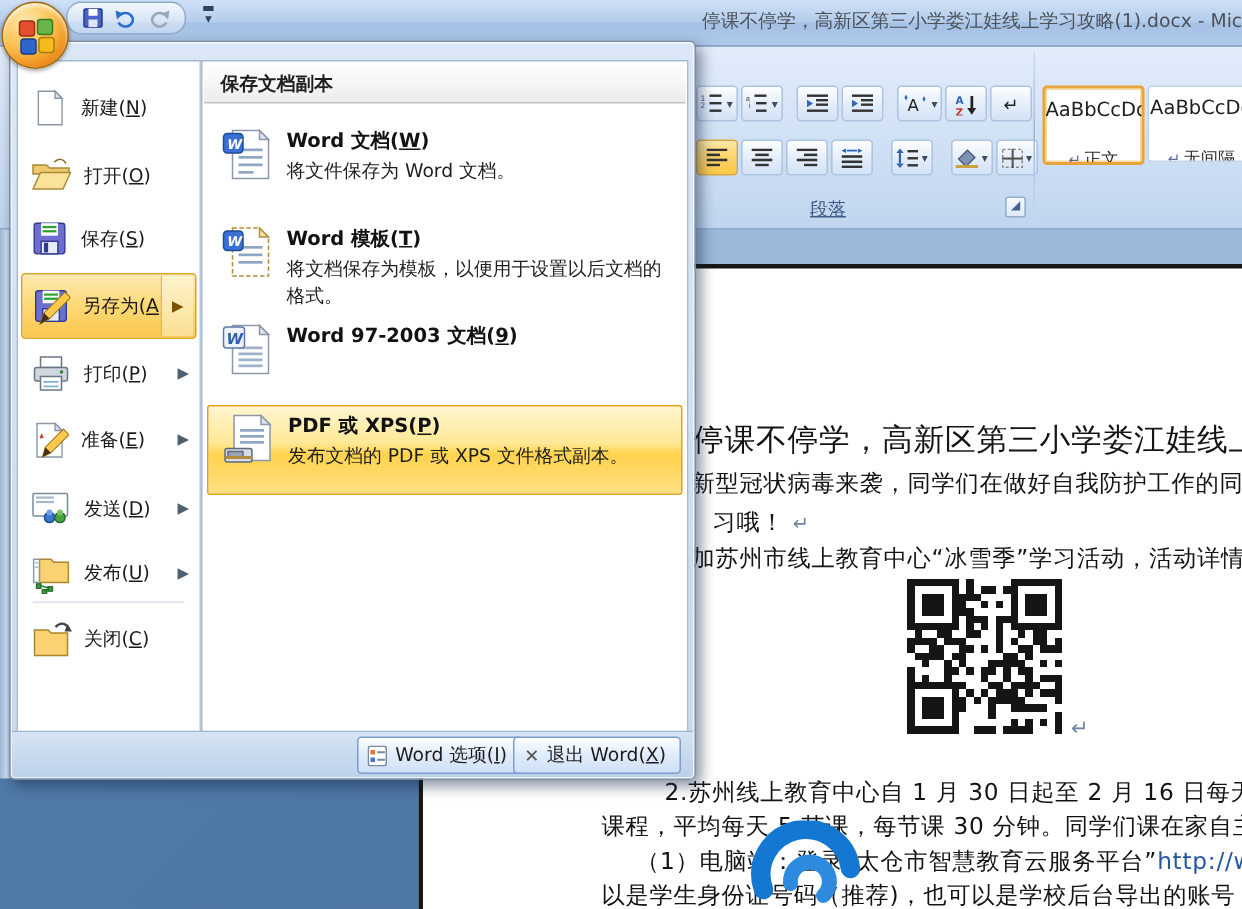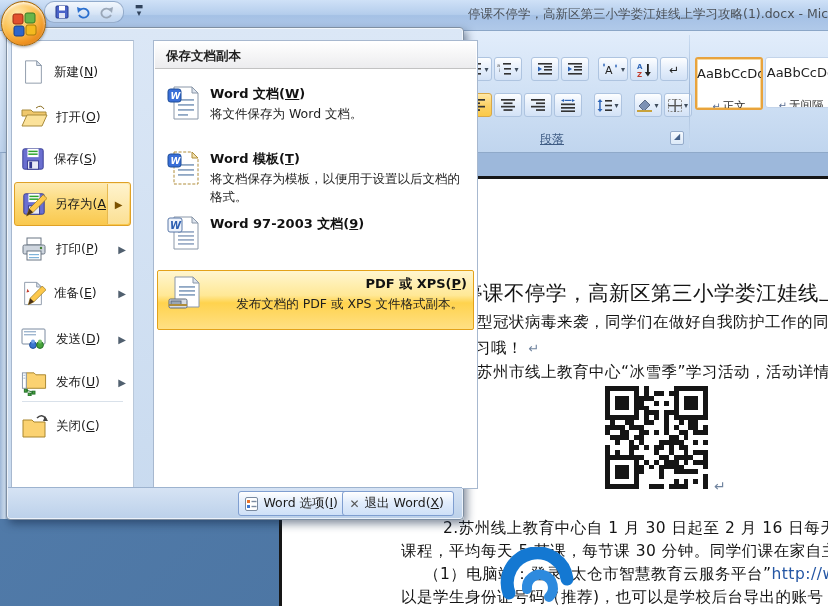--- a/index.html
+++ b/index.html
@@ -53,21 +53,21 @@
   .swirl{position:absolute;left:499px;top:547px;width:78px;height:78px;z-index:3;}
   
   .ledge{position:absolute;left:0;top:30px;width:8px;height:489px;z-index:2;
     background:linear-gradient(90deg,#9fb8d8,#d3e3f4 55%,#8fa9c9);}
   
   .menu{position:absolute;left:6px;top:27px;width:456px;height:491px;z-index:10;
     background:linear-gradient(#dbe7f6,#c8daef);border:1px solid #7f8fa2;border-radius:4px;
     box-shadow:0 0 0 1px rgba(255,255,255,.65) inset,3px 4px 9px rgba(15,35,65,.5);}
   .pane{position:absolute;background:#fff;border:1px solid #a7b8cf;}
   .pane-left{left:4px;top:12px;width:121px;height:447px;border-right:1px solid #b9c8da;}
-  .pane-sub{left:127px;top:12px;width:323px;height:447px;margin-left:19px;}
+  .pane-sub{left:127px;top:12px;width:323px;height:447px;}
   .mi{position:absolute;left:2px;right:2px;height:40px;display:flex;align-items:center;gap:8px;padding-left:6px;border-radius:3px;}
   .mi .lbl{font-size:12.5px;color:#1a1a1a;}
   .mi.hl{border:1px solid #dfa126;background:linear-gradient(#feeab2,#fcd976 48%,#f9c84e);}
   .mi .arr{position:absolute;right:5px;font-size:10px;color:#51606f;}
   .mi.hl .arrcell{position:absolute;right:1px;top:1px;bottom:1px;width:21px;border-left:1px solid #e7b94f;
     background:linear-gradient(#fff3cd,#fbe094);display:flex;align-items:center;justify-content:center;
     font-size:10px;color:#7c5200;border-radius:0 2px 2px 0;}
   .msep{position:absolute;left:10px;right:10px;height:1px;background:#d9e1ea;}
   .sub-header{position:absolute;left:1px;right:1px;top:2px;height:25px;line-height:25px;padding-left:11px;
     font-size:12.5px;font-weight:bold;color:#1f1f1f;background:linear-gradient(#fefefe,#ececee);
@@ -661,21 +661,21 @@
               <rect x="12" y="20" width="16" height="1.8" fill="#9fb0c9"></rect>
               <rect x="12" y="24" width="16" height="1.8" fill="#9fb0c9"></rect>
               <rect x="12" y="28" width="16" height="1.8" fill="#9fb0c9"></rect>
               <rect x="2" y="3" width="14" height="14" rx="2" fill="#eef3fb" stroke="#5b78a8"></rect>
               <text x="4" y="14" font-size="10" font-weight="bold" fill="#2d5fb0" font-style="italic">W</text>
             </svg>
         </span>
         <div class="smt"><span>Word 97-2003 文档(</span><u>9</u><span>)</span></div>
       </div>
 
-      <div class="smi hl" style="top:229px;height:48px;text-align:right;">
+      <div class="smi hl" style="top:229px;height:48px;">
         <span class="ic">
           <svg width="34" height="36" viewBox="0 0 34 36">
               <path d="M8 2 h18 l6 6 v24 H8z" fill="#fff" stroke="#8a97a8"></path>
               <path d="M26 2 v6 h6z" fill="#dde4ee" stroke="#8a97a8"></path>
               <rect x="12" y="11" width="16" height="1.8" fill="#8fa7c4"></rect>
               <rect x="12" y="15" width="16" height="1.8" fill="#8fa7c4"></rect>
               <rect x="12" y="19" width="16" height="1.8" fill="#8fa7c4"></rect>
               <rect x="2" y="24" width="18" height="9" rx="1.5" fill="#d8dde5" stroke="#5e6a7a"></rect>
               <rect x="4" y="26" width="10" height="4" fill="#9aa6b5" stroke="#5e6a7a"></rect>
               <rect x="2" y="29" width="18" height="2" fill="#b08d3a"></rect>

